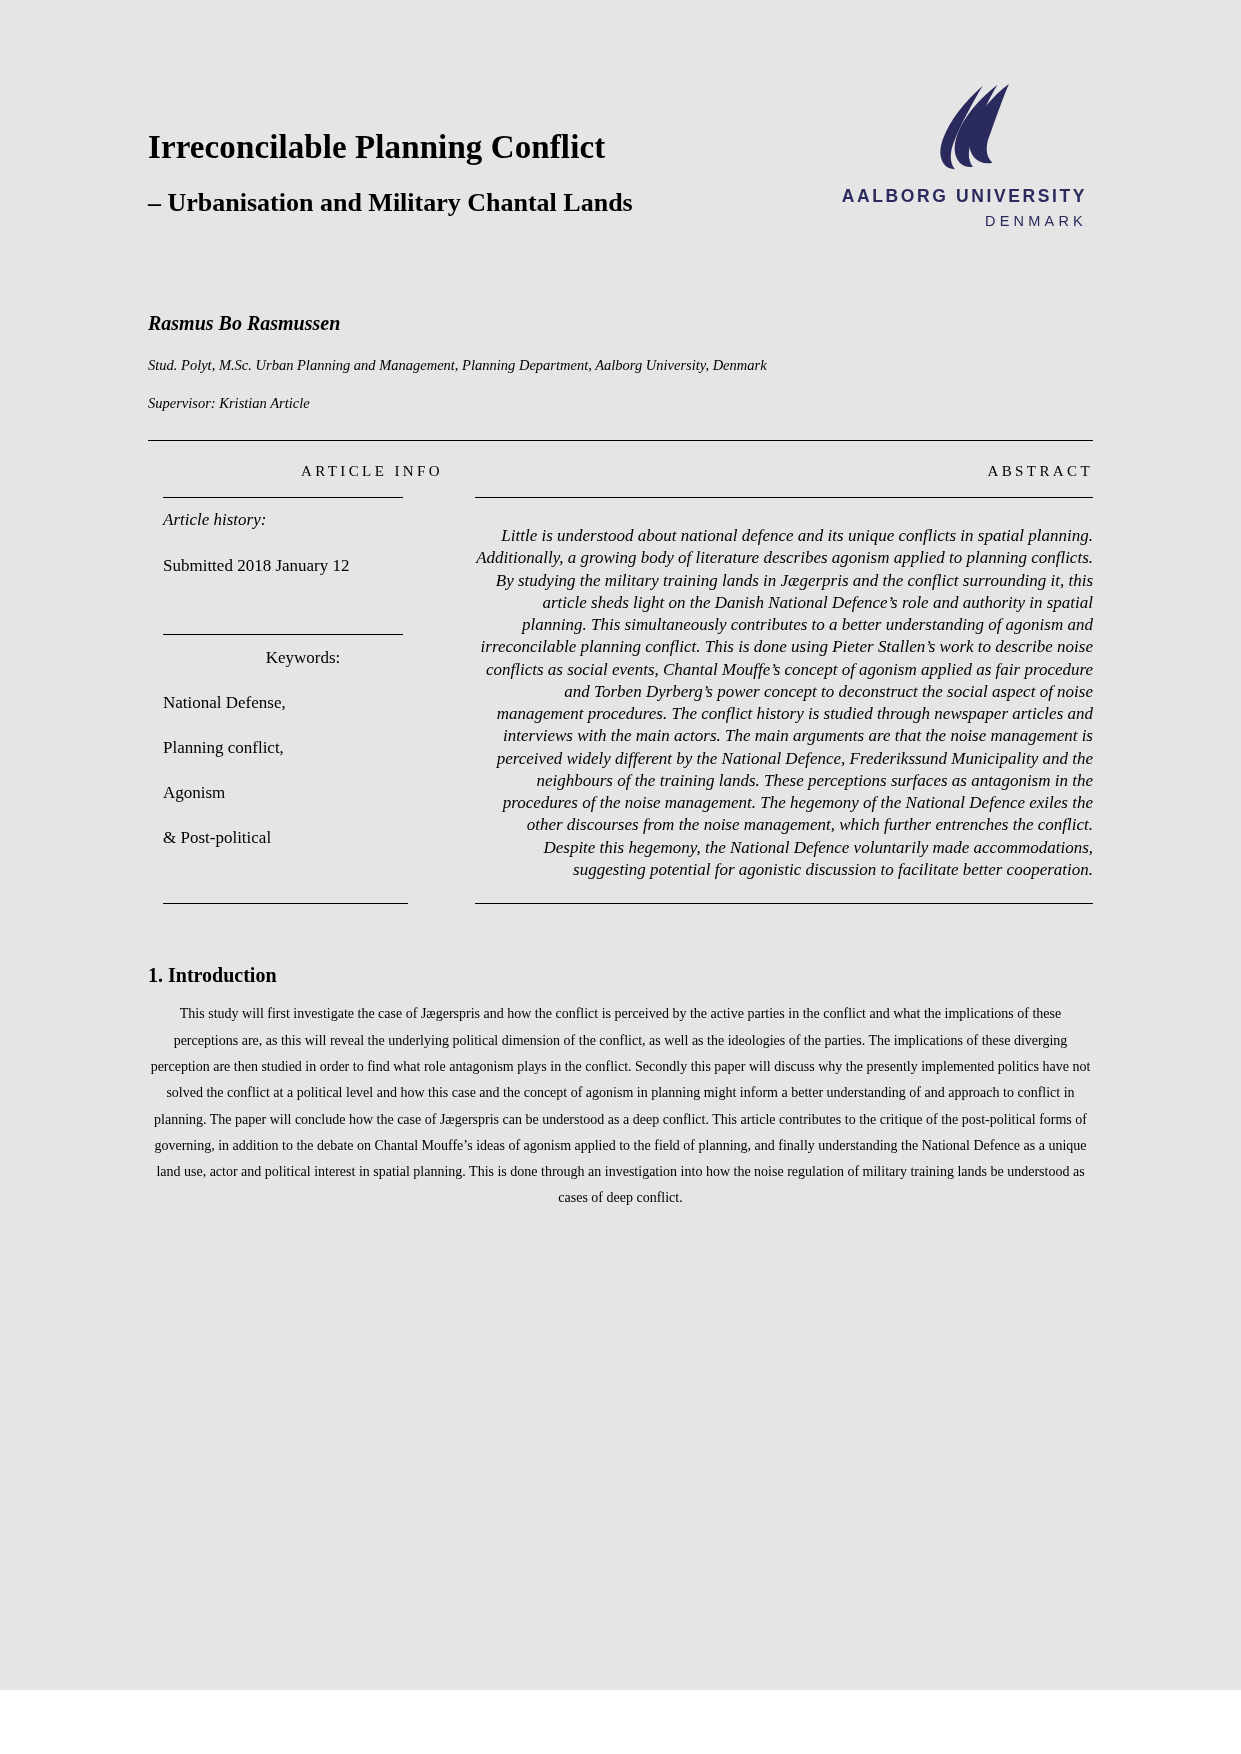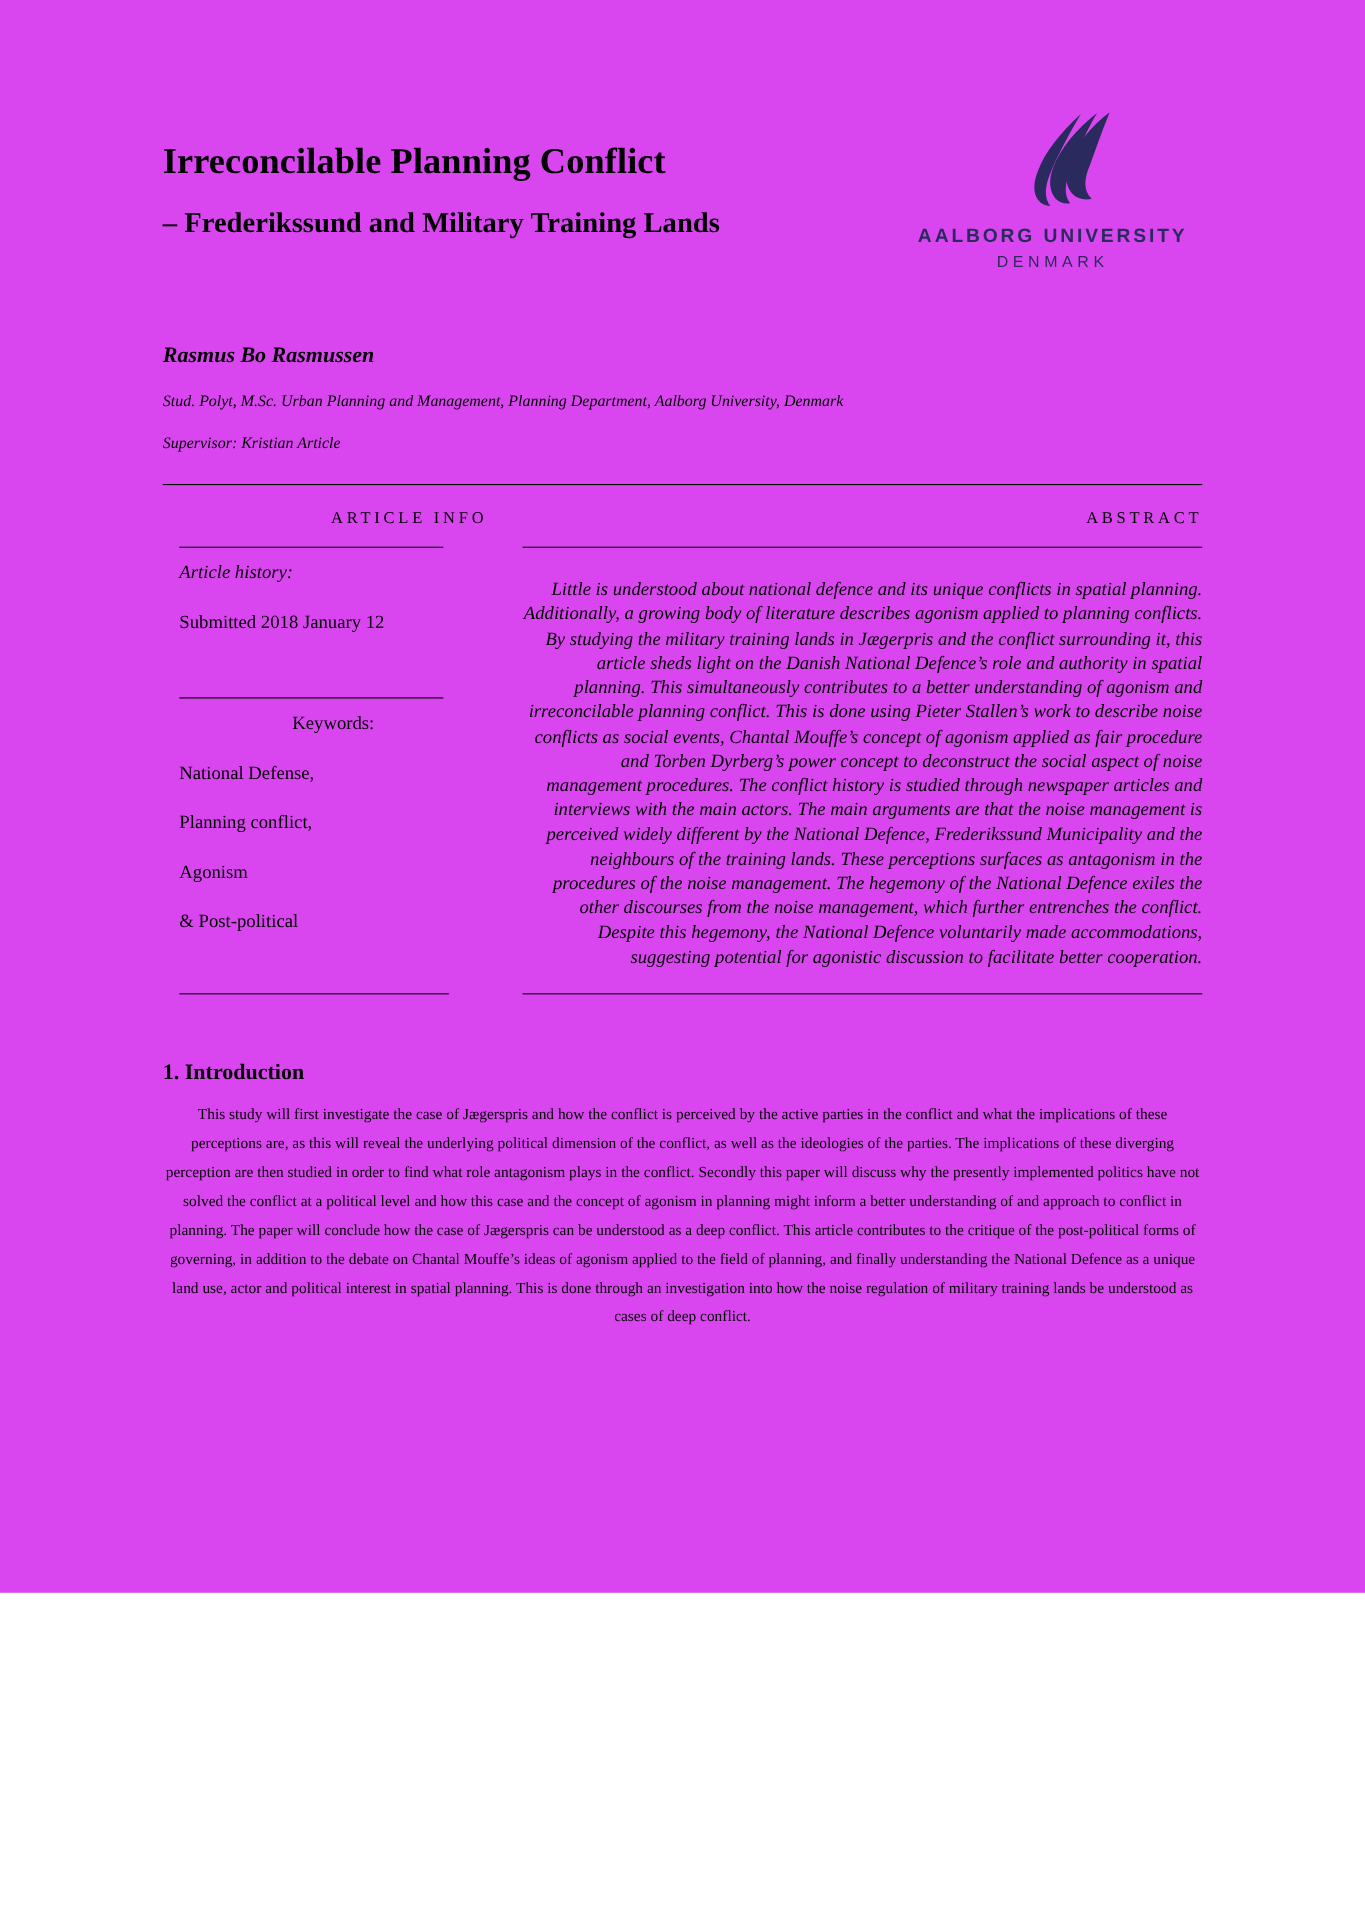--- a/index.html
+++ b/index.html
@@ -13,22 +13,22 @@
     height: 1754px;
     font-family: "Liberation Serif", "DejaVu Serif", serif;
     color: #000000;
     position: relative;
     overflow: hidden;
   }
   .page {
     position: absolute;
     left: 0; top: 0;
     width: 1241px;
-    height: 1448px;
-    background: #d946ef;
+    height: 1690px;
+    background: #e5e5e5;
   }
   .content {
     position: absolute;
     left: 148px;
     top: 0;
     width: 945px;
   }
 
   
   .header {
@@ -52,23 +52,23 @@
     font-weight: bold;
     line-height: 1.2;
     margin: 20px 0 0 0;
     white-space: nowrap;
   }
 
   
   .logo {
     position: absolute;
     right: 6px;
-    top: 102px;
+    top: 84px;
     width: 260px;
-    text-align: center;
+    text-align: right;
   }
   .logo-mark {
     height: 86px;
     display: block;
     margin: 0 auto 16px auto;
   }
   .logo-name {
     font-family: "Liberation Sans", "DejaVu Sans", sans-serif;
     font-weight: bold;
     font-size: 17.5px;
@@ -218,21 +218,21 @@
 </head>
 <body>
 
 <div class="page">
   <div class="content">
 
     <div class="header">
 
       <div class="title-block">
         <h1 class="title-main">Irreconcilable Planning Conflict</h1>
-        <h2 class="title-sub">– Frederikssund and Military Training Lands</h2>
+        <h2 class="title-sub">– Urbanisation and Military Chantal Lands</h2>
       </div>
 
       <div class="logo">
         <svg class="logo-mark" viewBox="0 0 130 105" aria-hidden="true">
           <g fill="#2b2a5e">
             <path d="M96 2 C74 22 56 44 48 66 C43 79 43 90 49 98 C52 102 57 104 62 104 C55 95 56 82 62 68 C70 48 83 24 96 2 Z"></path>
             <path d="M112 2 C88 20 68 42 59 64 C53 78 53 91 60 99 C64 103 70 105 76 104 C69 95 70 81 77 65 C86 44 99 21 112 2 Z" opacity="0"></path>
             <path d="M114 1 C92 18 73 40 65 62 C60 76 61 88 68 96 C72 100 78 102 84 101 C77 92 78 79 85 63 C93 42 103 19 114 1 Z"></path>
             <path d="M128 0 C108 15 90 36 83 57 C78 71 79 83 87 91 C92 96 100 98 108 96 C99 88 99 75 106 59 C113 39 121 17 128 0 Z"></path>
           </g>

